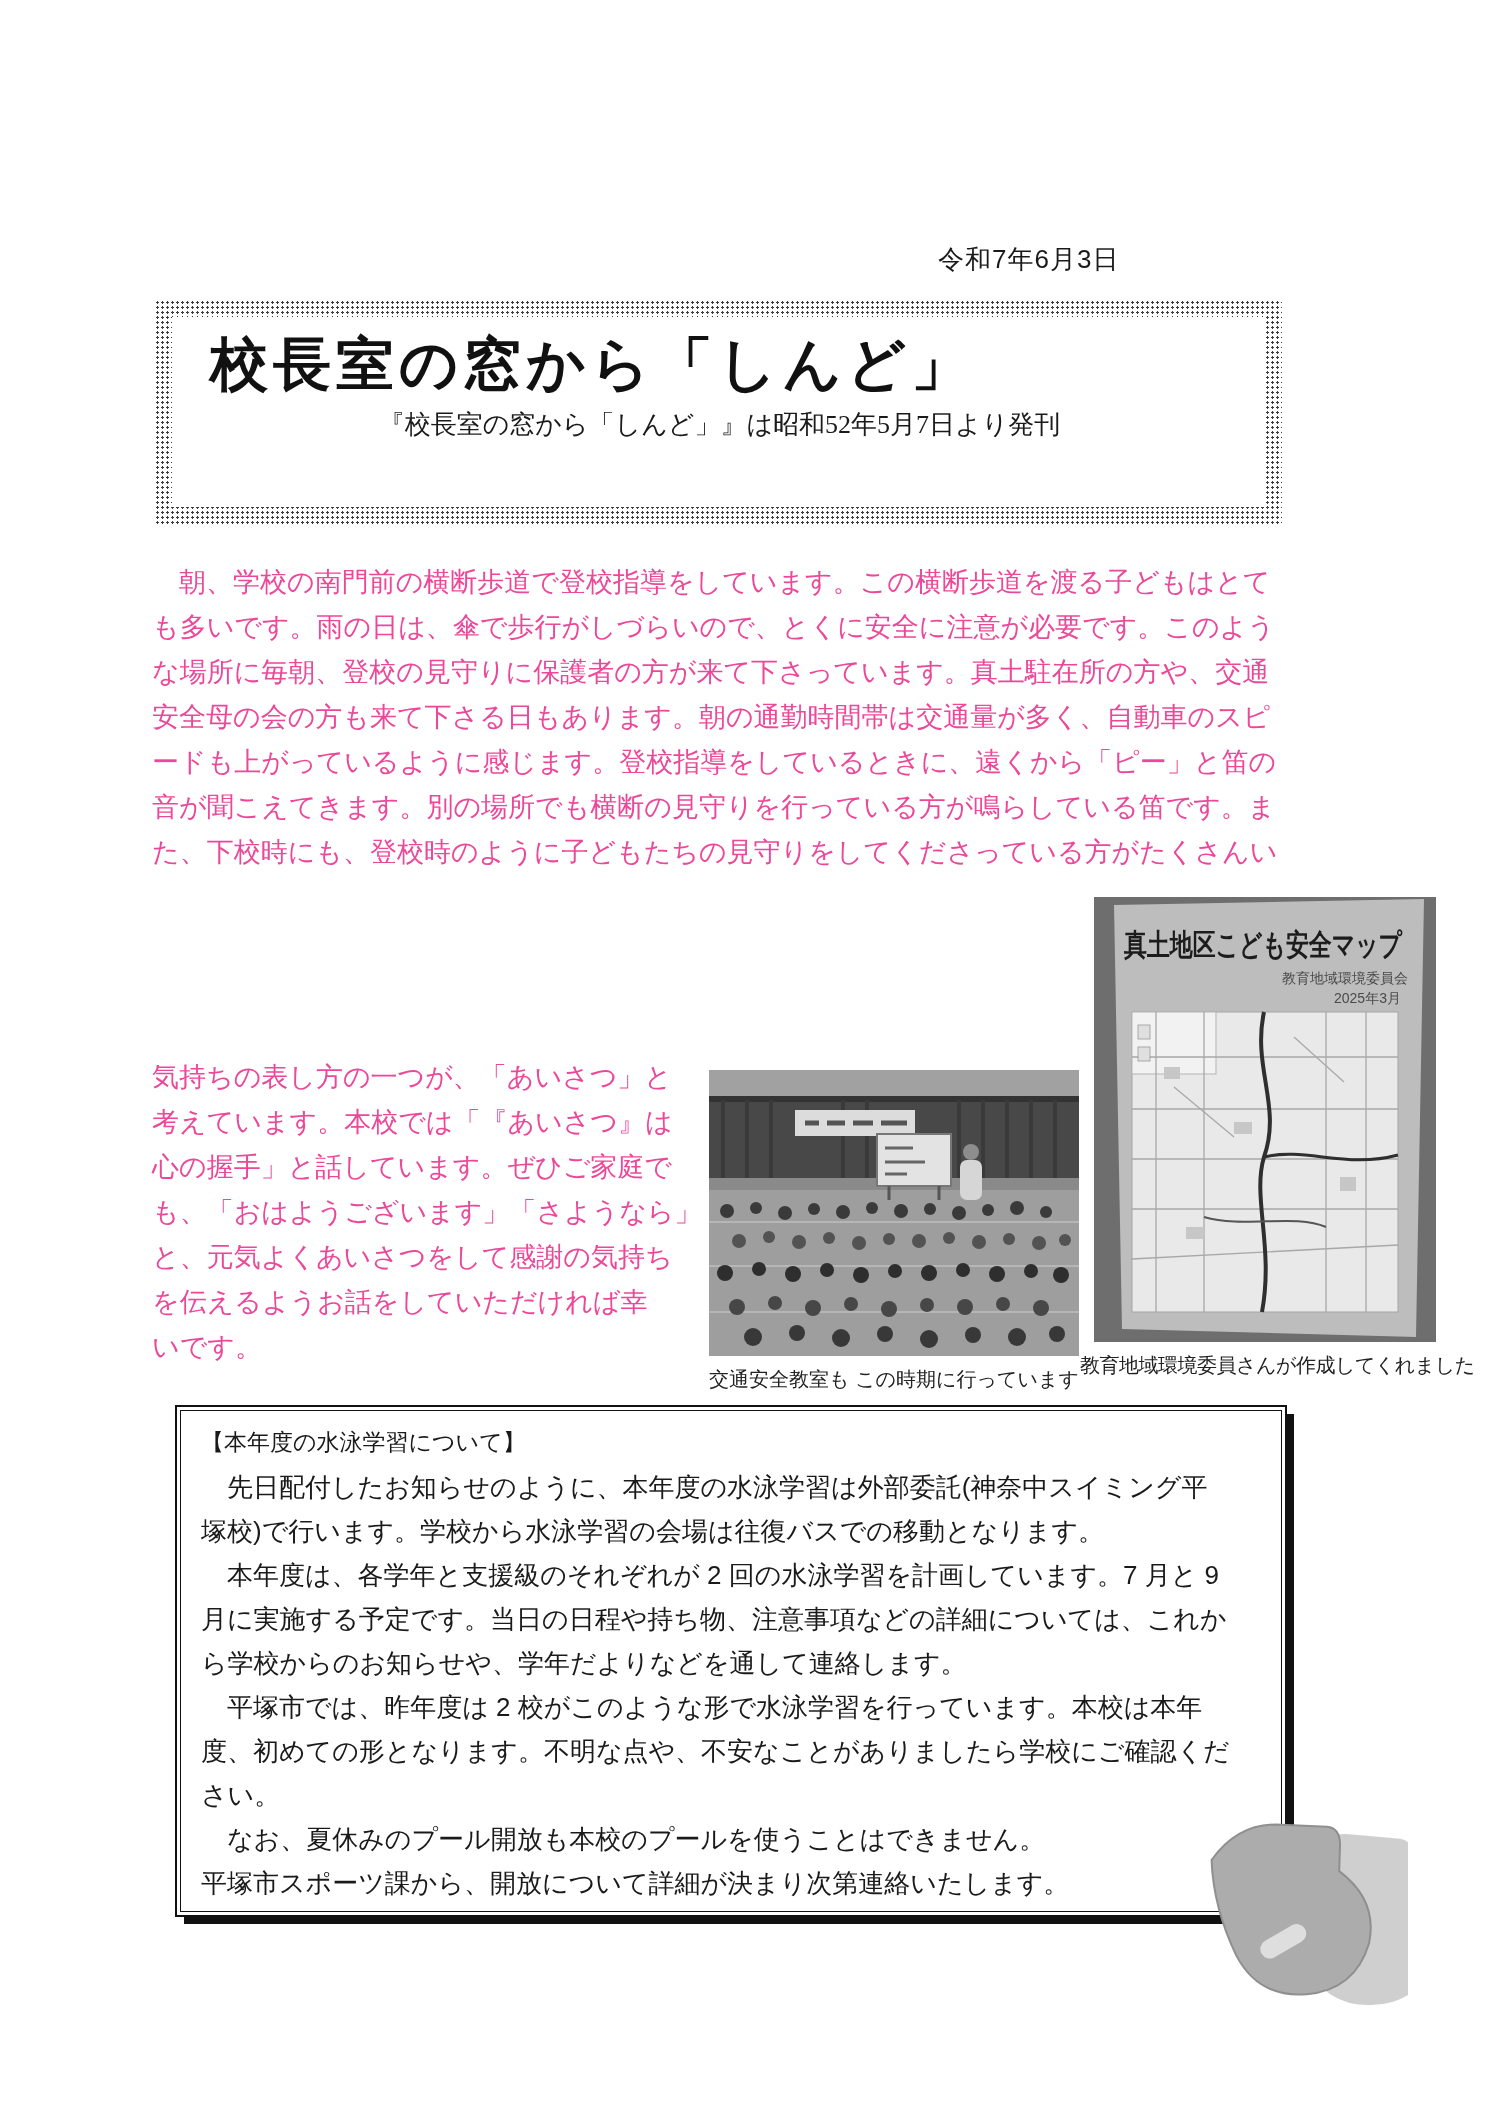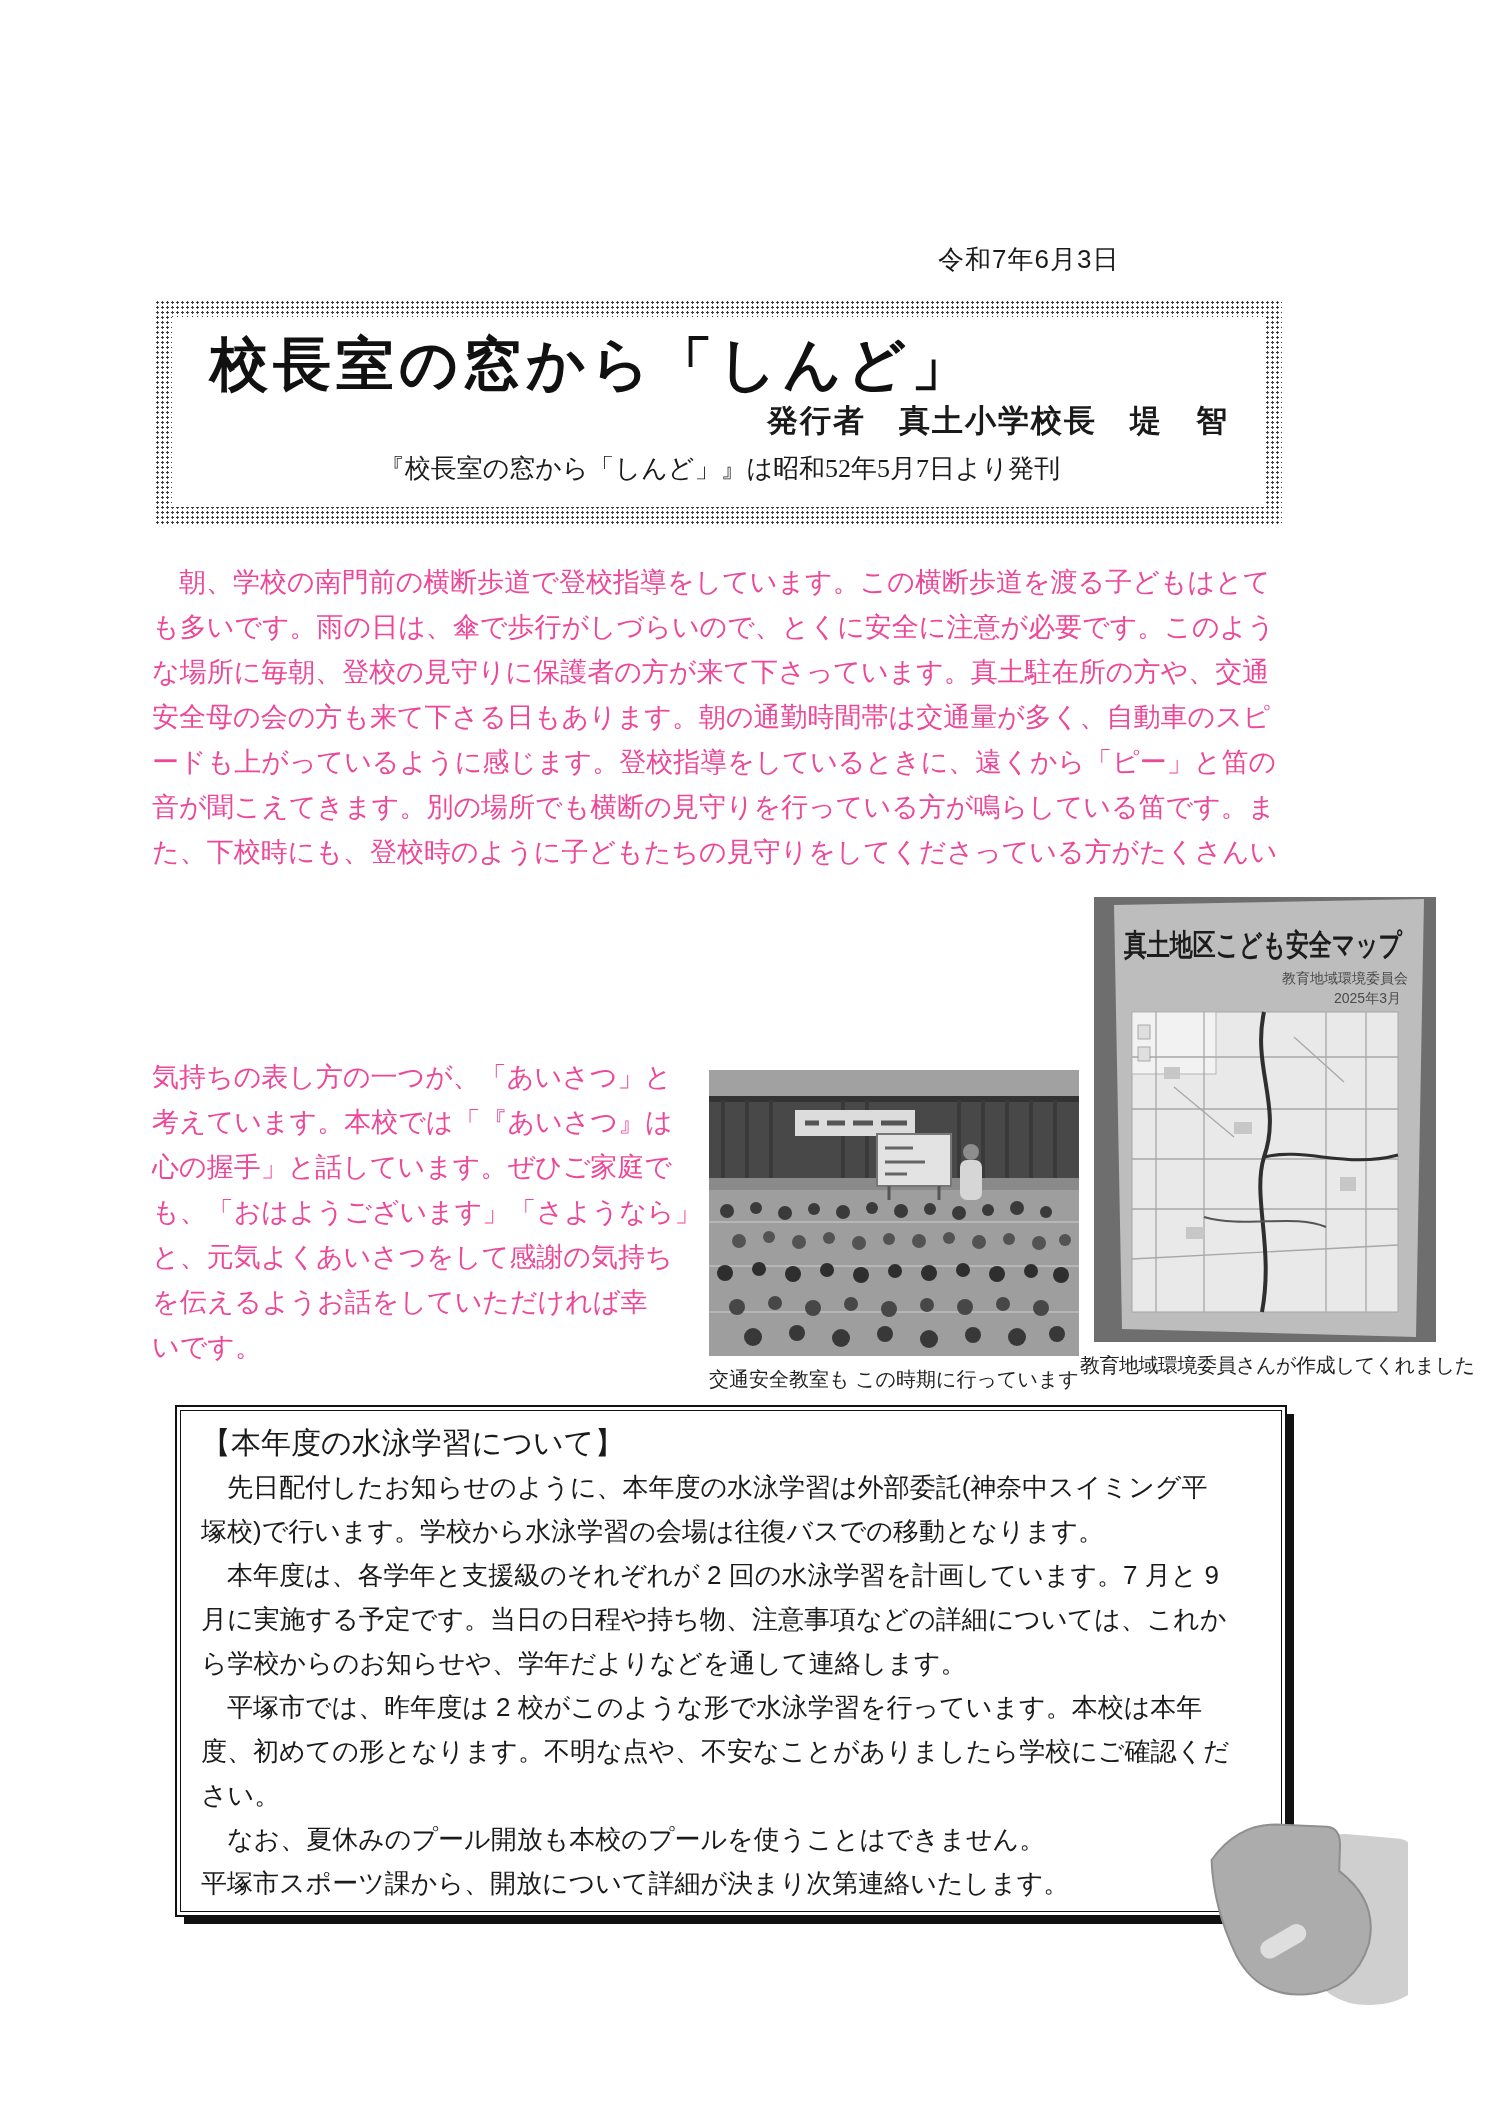--- a/index.html
+++ b/index.html
@@ -54,36 +54,35 @@
   
   .notice-box {
     position:absolute; left:175px; top:1405px; width:1112px; height:512px;
     box-sizing:border-box; border:2px solid #111;
     box-shadow:8px 8px 0 -1px #111;
     padding:14px 24px; background:#fff;
   }
   .notice-box::before {
     content:""; position:absolute; inset:3px; border:1px solid #111; pointer-events:none;
   }
-  .notice-heading { font-size:30px; line-height:44px; }
+  .notice-heading { font-size:23px; line-height:44px;font-family:Liberation Serif, serif; }
   .notice-lines   { font-size:26px; line-height:44px; white-space:pre; }
   
   .clipart { position:absolute; left:1158px; top:1782px; z-index:5; }
 </style>
 </head>
 <body>
 
 <div class="page">
 
   <div class="issue-date">令和7年6月3日</div>
 
   <div class="masthead">
     <div class="masthead-inner">
       <h1 class="newsletter-title">校長室の窓から「しんど」</h1>
-      <div class="publisher-line">発行者　真土小学校長　堤　智</div>
       <div class="history-note">『校長室の窓から「しんど」』は昭和52年5月7日より発刊</div>
     </div>
   </div>
 
   <div class="body-block block-full">　朝、学校の南門前の横断歩道で登校指導をしています。この横断歩道を渡る子どもはとて
 も多いです。雨の日は、傘で歩行がしづらいので、とくに安全に注意が必要です。このよう
 な場所に毎朝、登校の見守りに保護者の方が来て下さっています。真土駐在所の方や、交通
 安全母の会の方も来て下さる日もあります。朝の通勤時間帯は交通量が多く、自動車のスピ
 ードも上がっているように感じます。登校指導をしているときに、遠くから「ピー」と笛の
 音が聞こえてきます。別の場所でも横断の見守りを行っている方が鳴らしている笛です。ま

